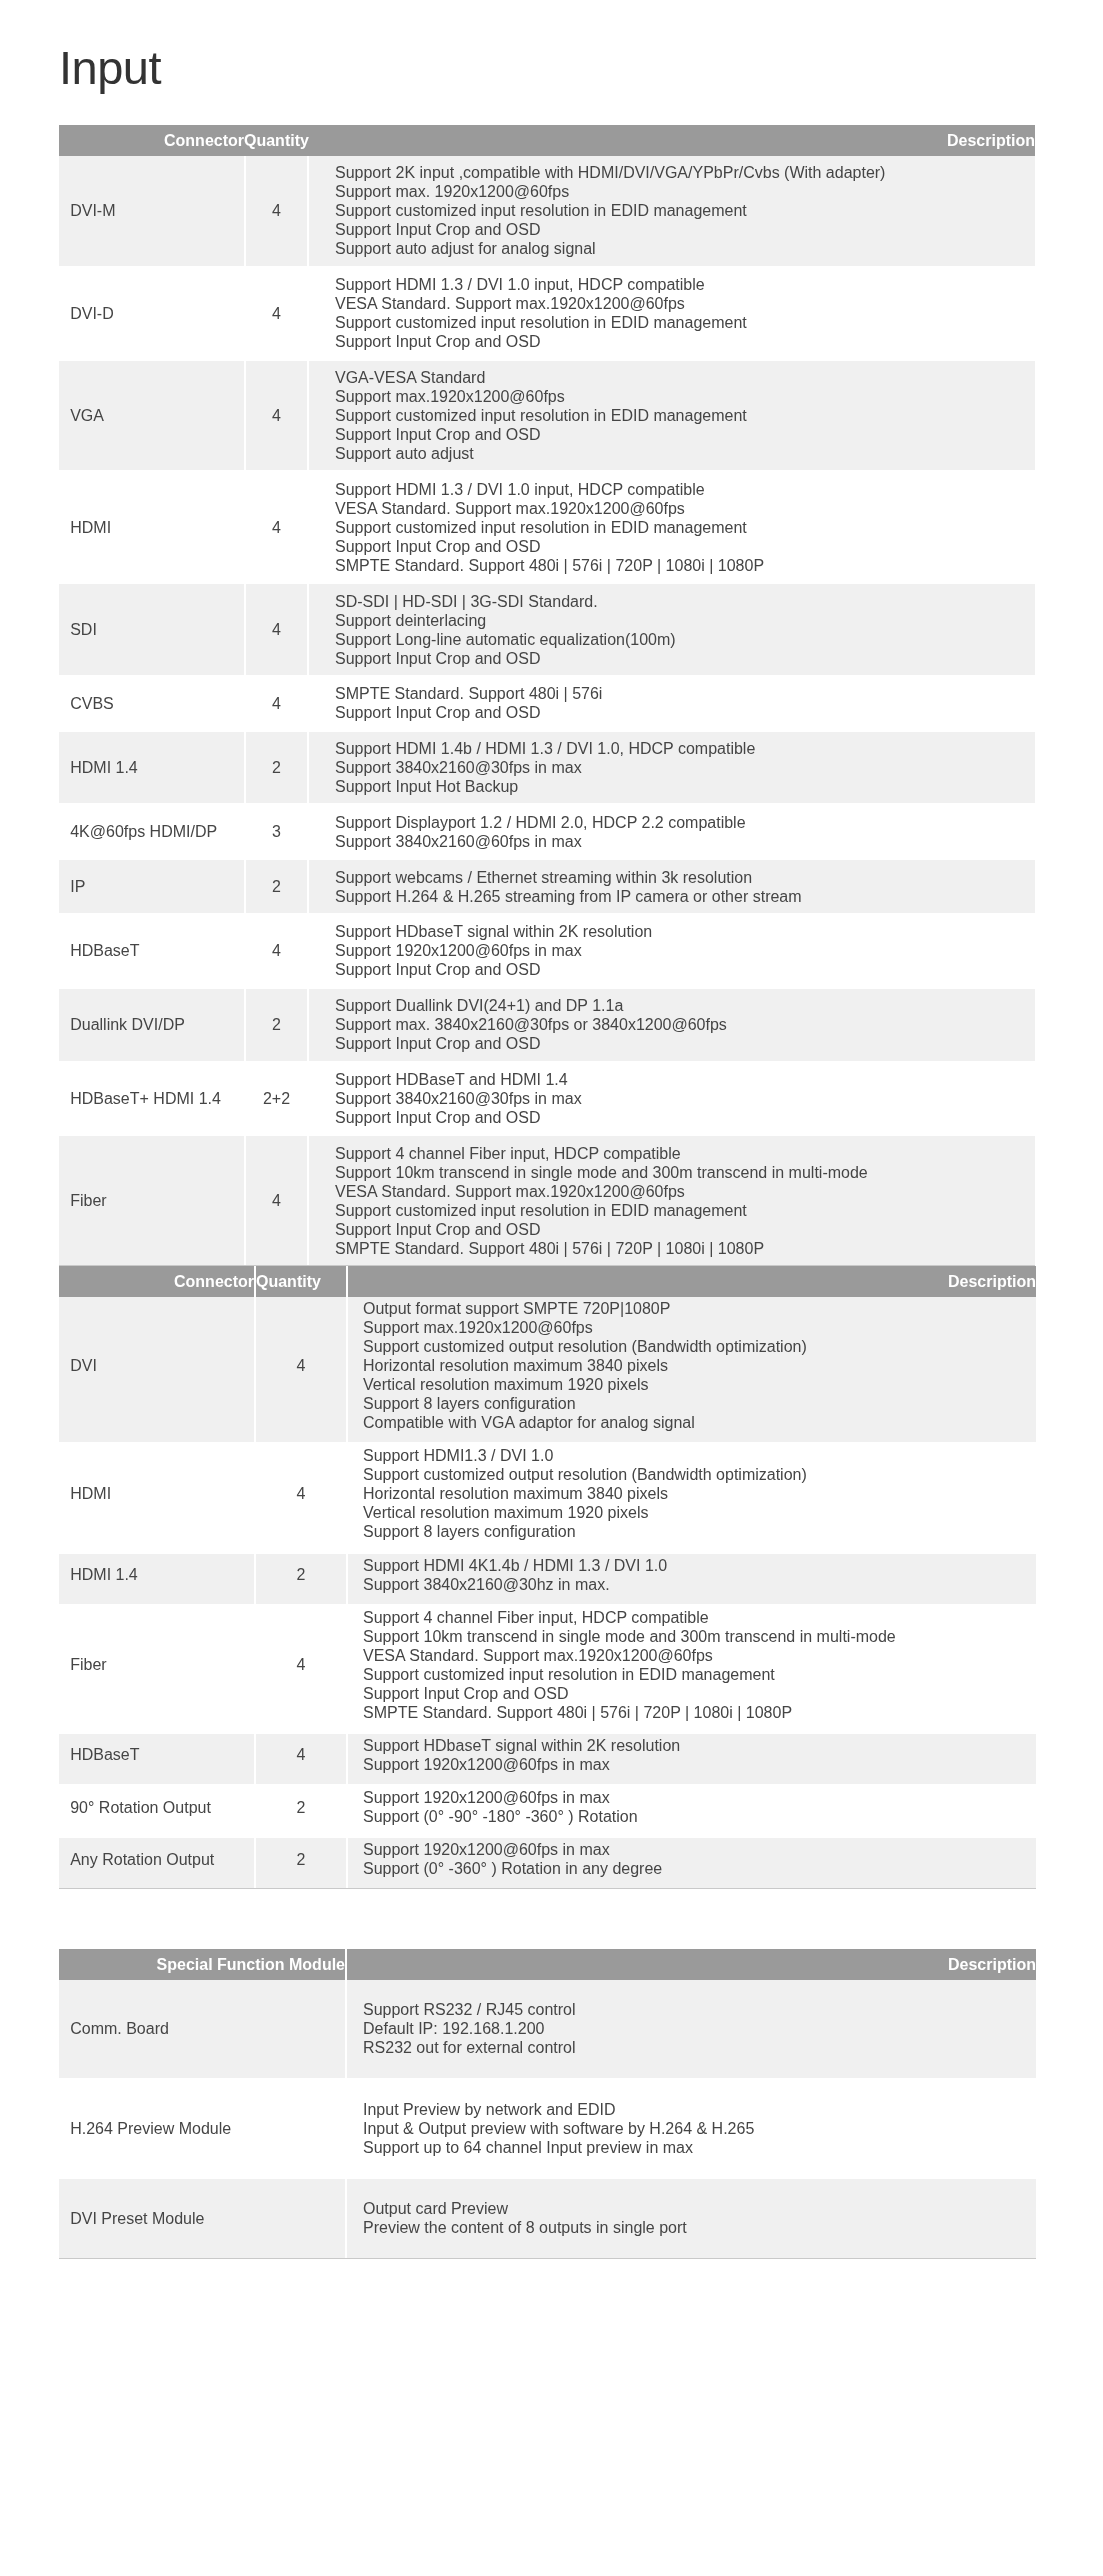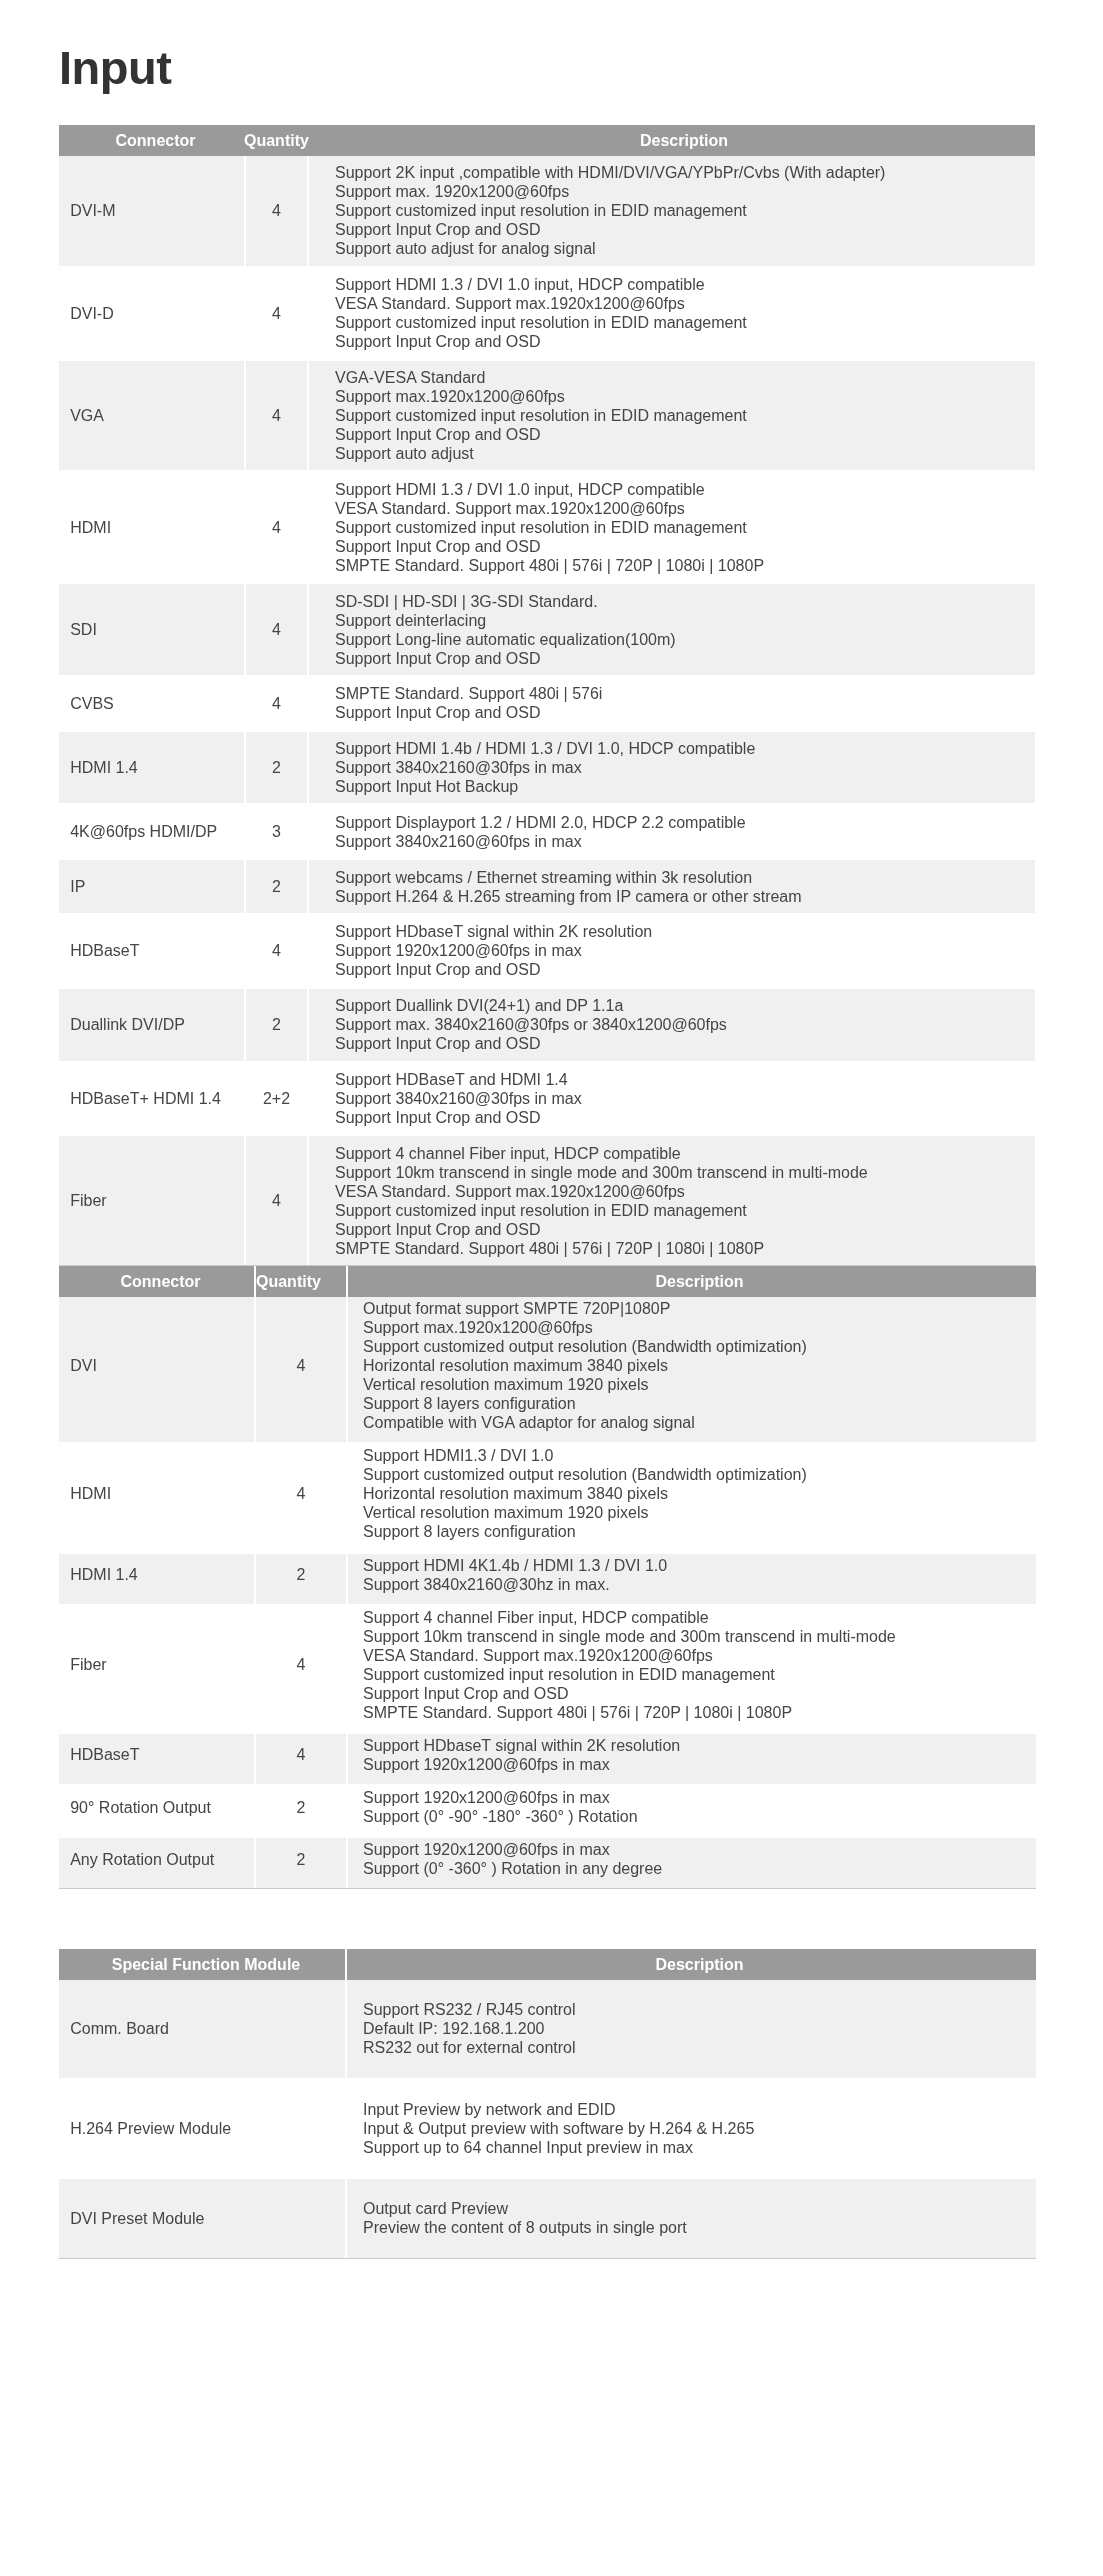--- a/index.html
+++ b/index.html
@@ -6,36 +6,36 @@
   html,body { background:#ffffff; }
   body {
     width:1104px; min-height:2576px;
     font-family:"Liberation Sans", sans-serif;
     color:var(--body_text,#454545);
     font-size:16px; line-height:19px;
     -webkit-font-smoothing:antialiased;
   }
   .page { padding-left:59px; padding-right:69px; }
   h1 {
-    font-size:47px; line-height:58px; font-weight:700;
+    font-size:47px; line-height:58px; font-weight:400;
     color:var(--heading_text,#333333);
     letter-spacing:-0.5px;
     margin:39px 0 28px 0;
   }
   h1.second { margin-top:43px; }
   table {
     width:976px;
     border-collapse:separate; border-spacing:0;
     border-bottom:1.9px solid var(--table_bottom_border,#c9c9c9);
     table-layout:fixed;
   }
   thead th {
     background:var(--header_bg,#9a9a9a);
     color:var(--header_text,#ffffff);
-    font-size:16px; font-weight:700; text-align:center;
+    font-size:16px; font-weight:700; text-align:right;
     height:31px; padding:0 0 0 8px; vertical-align:middle;
   }
   thead th.qty-h { text-align:left; padding:0; }
   table.divided-header thead th + th { border-left:2.8px solid #ffffff; }
   tbody td { vertical-align:middle; padding:7.4px 0; }
   tbody tr:nth-child(odd) td { background:var(--row_alt_bg,#f0f0f0); }
   tbody tr:nth-child(even) td { background:#ffffff; }
   tbody tr + tr td { border-top:2.8px solid #ffffff; }
   td.connector { padding-left:11.2px; }
   td.qty { text-align:center; border-left:2.8px solid #ffffff; }

